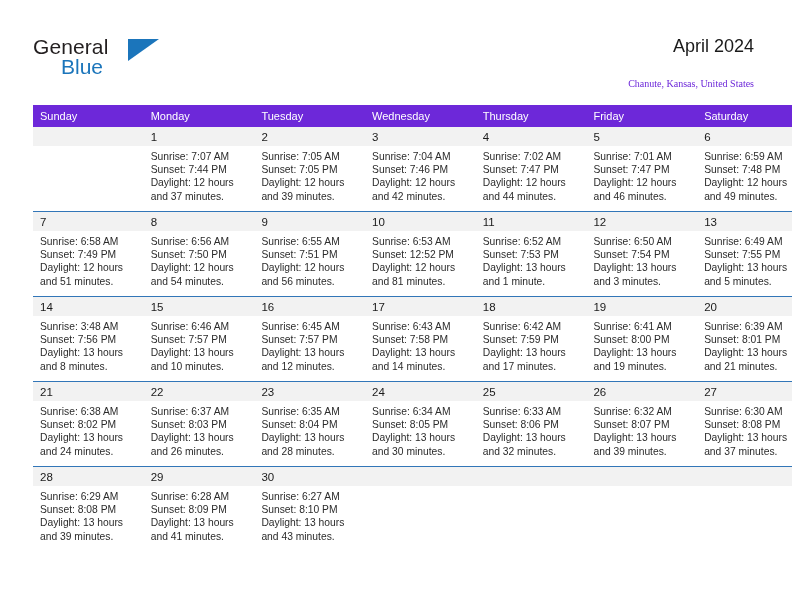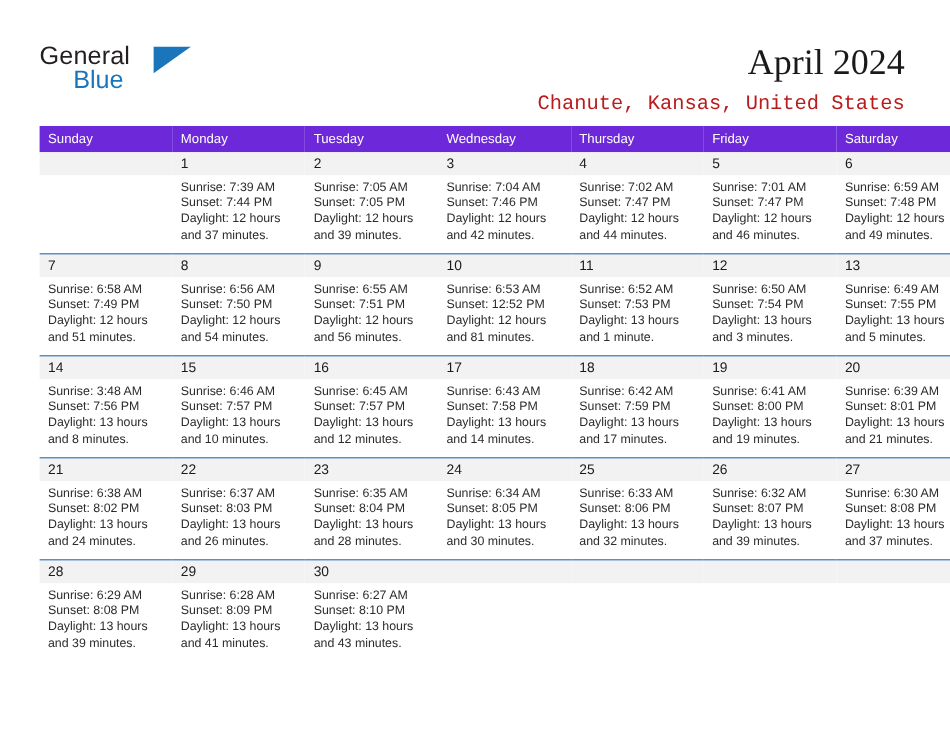--- a/index.html
+++ b/index.html
@@ -63,32 +63,32 @@
     width: 0;
     height: 0;
     border-left: 31px solid #1b75bb;
     border-bottom: 22px solid transparent;
   }
 
   .title {
     position: absolute;
     right: 38px;
     top: 36px;
-    font-size: 30px;
+    font-size: 18px;
     color: #1a1a1a;
-    font-family: Liberation Serif, serif;
+    font-family: Liberation Sans, sans-serif;
     white-space: nowrap;
   }
   .subtitle {
     position: absolute;
     right: 38px;
     top: 78px;
-    font-size: 17px;
-    color: #b91c1c;
-    font-family: Liberation Mono, monospace;
+    font-size: 10px;
+    color: #6d28d9;
+    font-family: Liberation Serif, serif;
     white-space: nowrap;
   }
 
   
   .calendar {
     position: absolute;
     left: 33px;
     top: 105px;
     width: 726px;
     border-collapse: collapse;
@@ -181,21 +181,21 @@
                 <div></div>
                 <div></div>
                 <div></div>
               </div>
             </div>
           </td>
           <td>
             <div class="cell">
               <div class="daynum">1</div>
               <div class="info">
-                <div>Sunrise: 7:39 AM</div>
+                <div>Sunrise: 7:07 AM</div>
                 <div>Sunset: 7:44 PM</div>
                 <div>Daylight: 12 hours</div>
                 <div>and 37 minutes.</div>
               </div>
             </div>
           </td>
           <td>
             <div class="cell">
               <div class="daynum">2</div>
               <div class="info">

